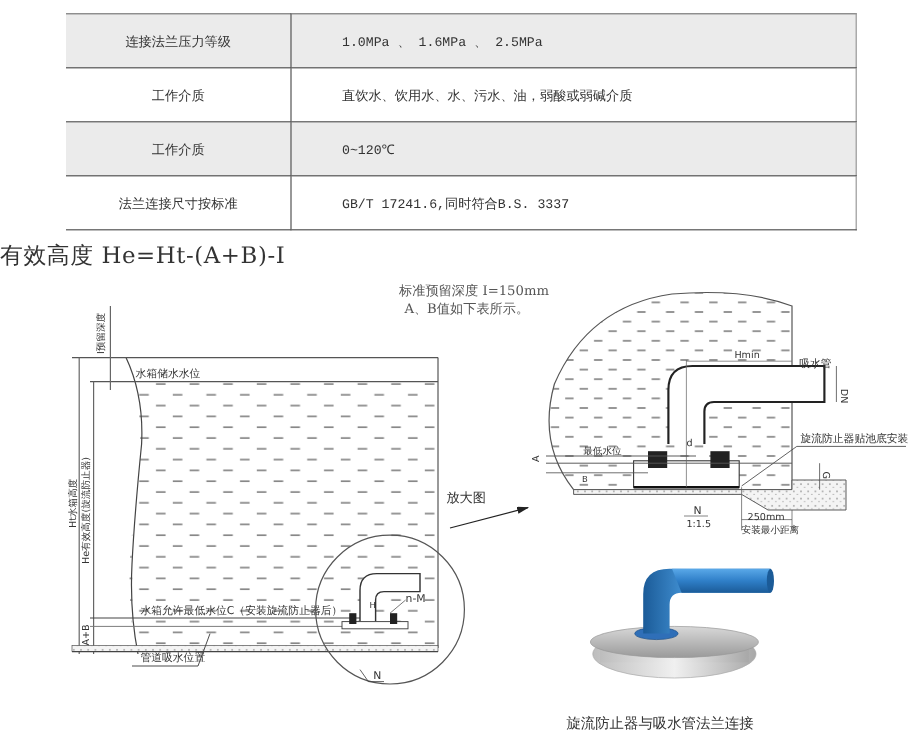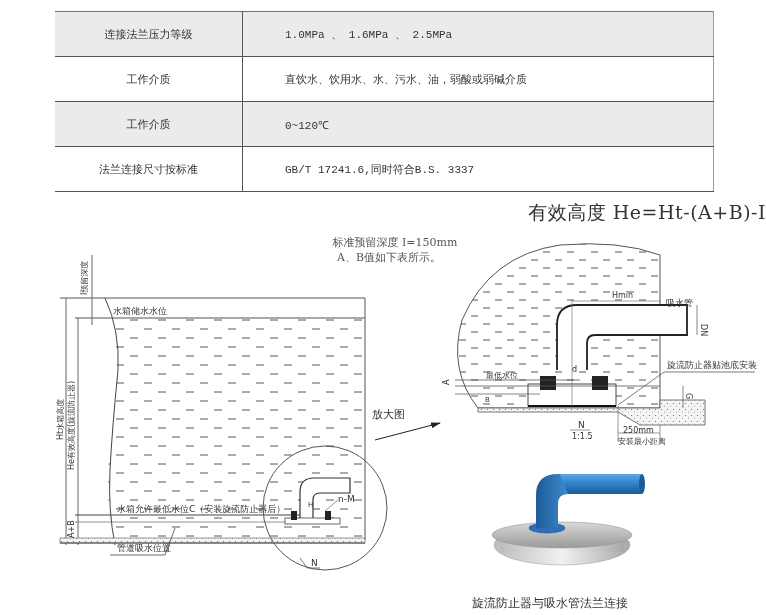--- a/index.html
+++ b/index.html
@@ -6,21 +6,21 @@
   body { width:766px; height:615px; position:relative; overflow:hidden;
          font-family:"DejaVu Sans","Liberation Sans",sans-serif; color:#333; }
   .spec-table { position:absolute; left:55px; top:11px; width:659px;
                 border-collapse:collapse; font-size:11px; }
   .spec-table td { height:20px; border-top:1px solid #737373; border-bottom:1px solid #555;
                    padding:12px; vertical-align:middle; }
   .spec-table tr:nth-child(odd) td { background:#ebebeb; }
   .spec-table tr:nth-child(even) td { background:#ffffff; }
   .spec-table td.k { width:163px; text-align:center; border-right:1px solid #555; color:#333; }
   .spec-table td.v { padding-left:42px; color:#333; border-right:1px solid #999;font-family:Liberation Mono, monospace; }
-  .title { position:absolute; left:0; width:766px; top:200px; text-align:right;
+  .title { position:absolute; left:0; width:766px; top:200px; text-align:left;
            font-family:"DejaVu Serif","Liberation Serif",serif; font-size:19px; color:#333; letter-spacing:0.5px;}
   .sub1, .sub2 { position:absolute; left:0; width:766px; text-align:center;
                  font-family:"DejaVu Serif","Liberation Serif",serif; font-size:11px; color:#555; }
   .sub1 { top:235px; left:12px; }
   .sub2 { top:250px; left:6px; }
   svg text { font-family:"DejaVu Sans","Liberation Sans",sans-serif; fill:#333; }
   .caption { position:absolute; left:472px; top:595px; width:180px; font-size:12px; color:#333; }
 </style>
 </head>
 <body>

